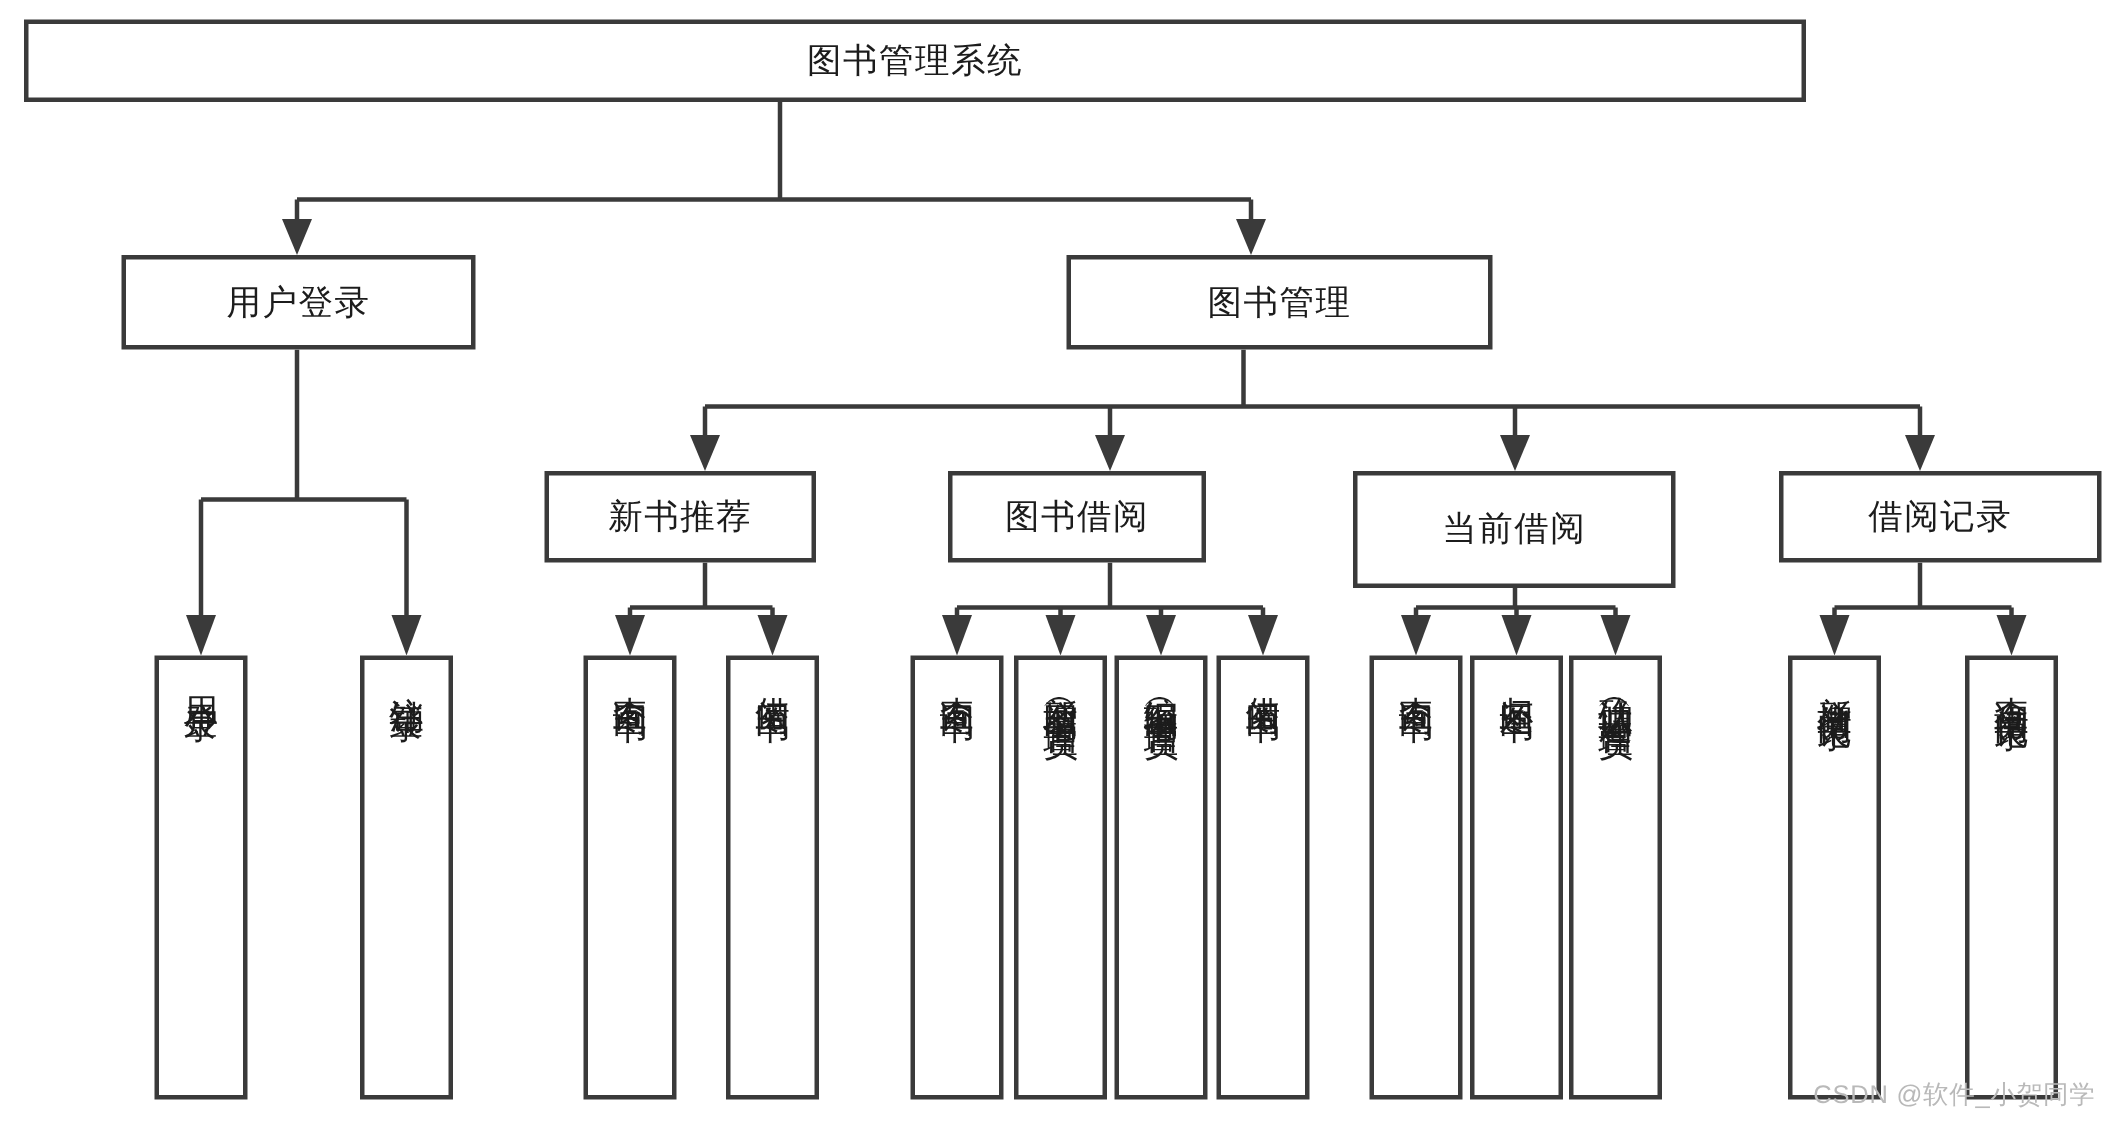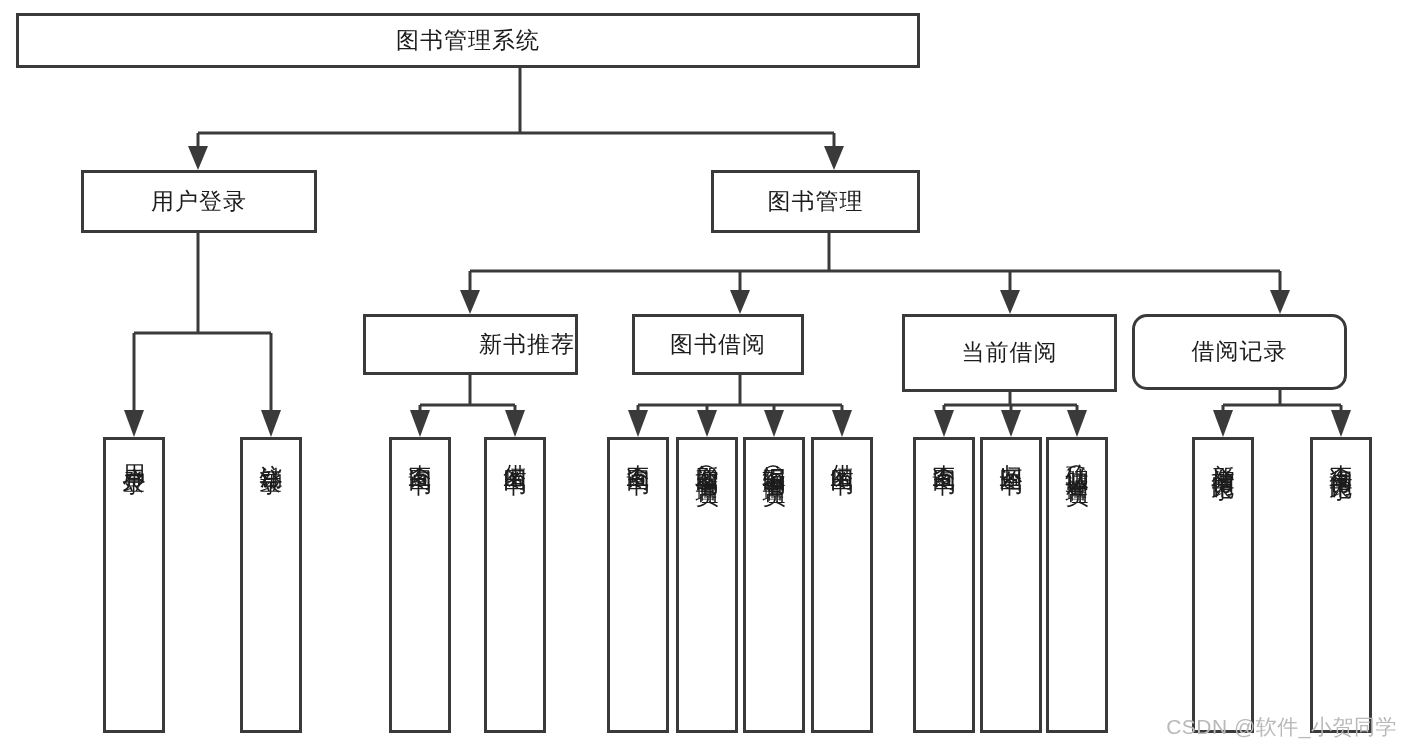--- a/index.html
+++ b/index.html
@@ -51,21 +51,21 @@
     max-height: 270px;
   }
   .node.vertical {
     align-items: flex-start;
     padding-top: 6px;
   }
   .watermark {
     position: absolute;
     right: 8px;
     bottom: 6px;
-    font-size: 21px;
+    font-size: 17px;
     color: #b9b9b9;
     letter-spacing: 0.5px;
     z-index: 3;
     white-space: pre;
   }
 </style>
 </head>
 <body>
 
 <div id="canvas">
@@ -129,41 +129,41 @@
       <polygon points="774,437 764,410 784,410"></polygon>
       <polygon points="842,437 832,410 852,410"></polygon>
       <polygon points="944,437 934,410 954,410"></polygon>
       <polygon points="1011,437 1001,410 1021,410"></polygon>
       <polygon points="1077,437 1067,410 1087,410"></polygon>
       <polygon points="1223,437 1213,410 1233,410"></polygon>
       <polygon points="1341,437 1331,410 1351,410"></polygon>
     </g>
   </svg>
 
-  <div class="node" style="left:16px; top:13px; width:904px; height:55px;">
+  <div class="node" style="left:16px; top:13px; width:1188px; height:55px;">
     <span class="node-label">图书管理系统</span>
   </div>
 
   <div class="node" style="left:81px; top:170px; width:236px; height:63px;">
     <span class="node-label">用户登录</span>
   </div>
-  <div class="node" style="left:711px; top:170px; width:209px; height:63px;">
+  <div class="node" style="left:711px; top:170px; width:284px; height:63px;">
     <span class="node-label">图书管理</span>
   </div>
 
-  <div class="node" style="left:363px; top:314px; width:215px; height:61px;justify-content:flex-end;">
+  <div class="node" style="left:363px; top:314px; width:181px; height:61px;">
     <span class="node-label">新书推荐</span>
   </div>
   <div class="node" style="left:632px; top:314px; width:172px; height:61px;">
     <span class="node-label">图书借阅</span>
   </div>
   <div class="node" style="left:902px; top:314px; width:215px; height:78px;">
     <span class="node-label">当前借阅</span>
   </div>
-  <div class="node" style="left:1132px; top:314px; width:215px; height:76px;border-radius:15px;">
+  <div class="node" style="left:1186px; top:314px; width:215px; height:61px;">
     <span class="node-label">借阅记录</span>
   </div>
 
   <div class="node vertical" style="left:103px; top:437px; width:62px; height:296px;">
     <span class="node-label">用户登录</span>
   </div>
   <div class="node vertical" style="left:240px; top:437px; width:62px; height:296px;">
     <span class="node-label">注销登录</span>
   </div>
   <div class="node vertical" style="left:389px; top:437px; width:62px; height:296px;">

